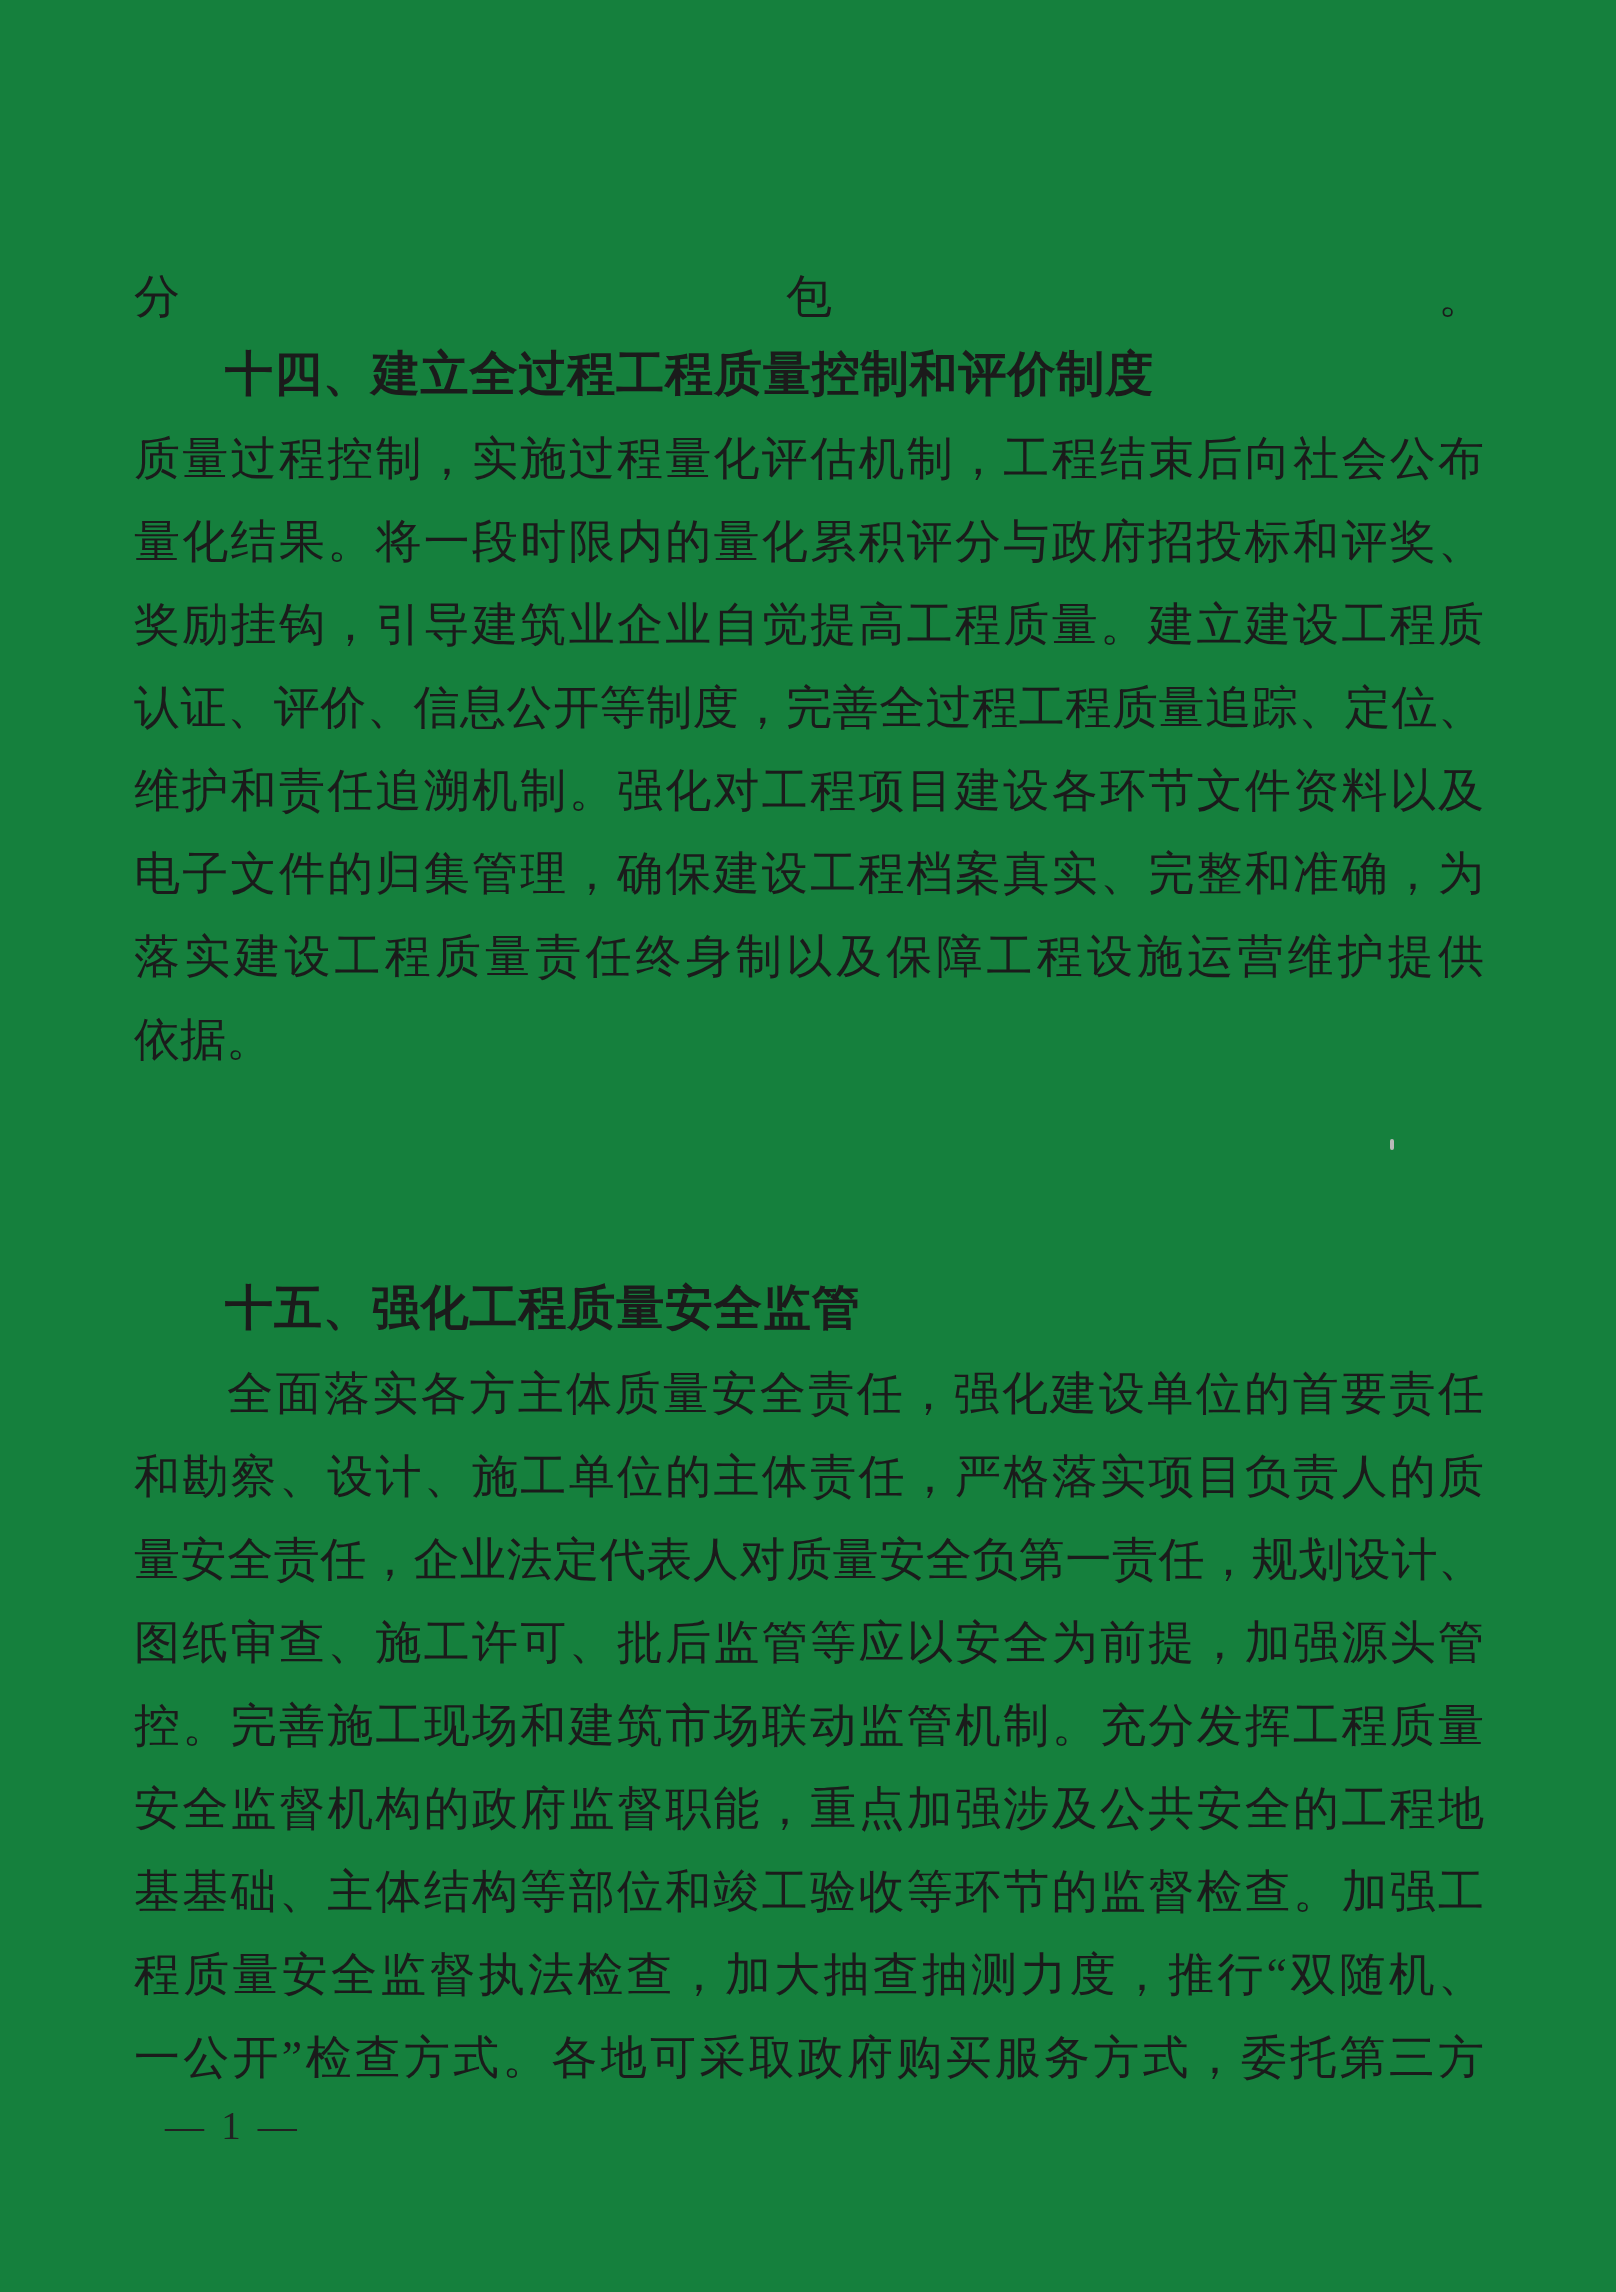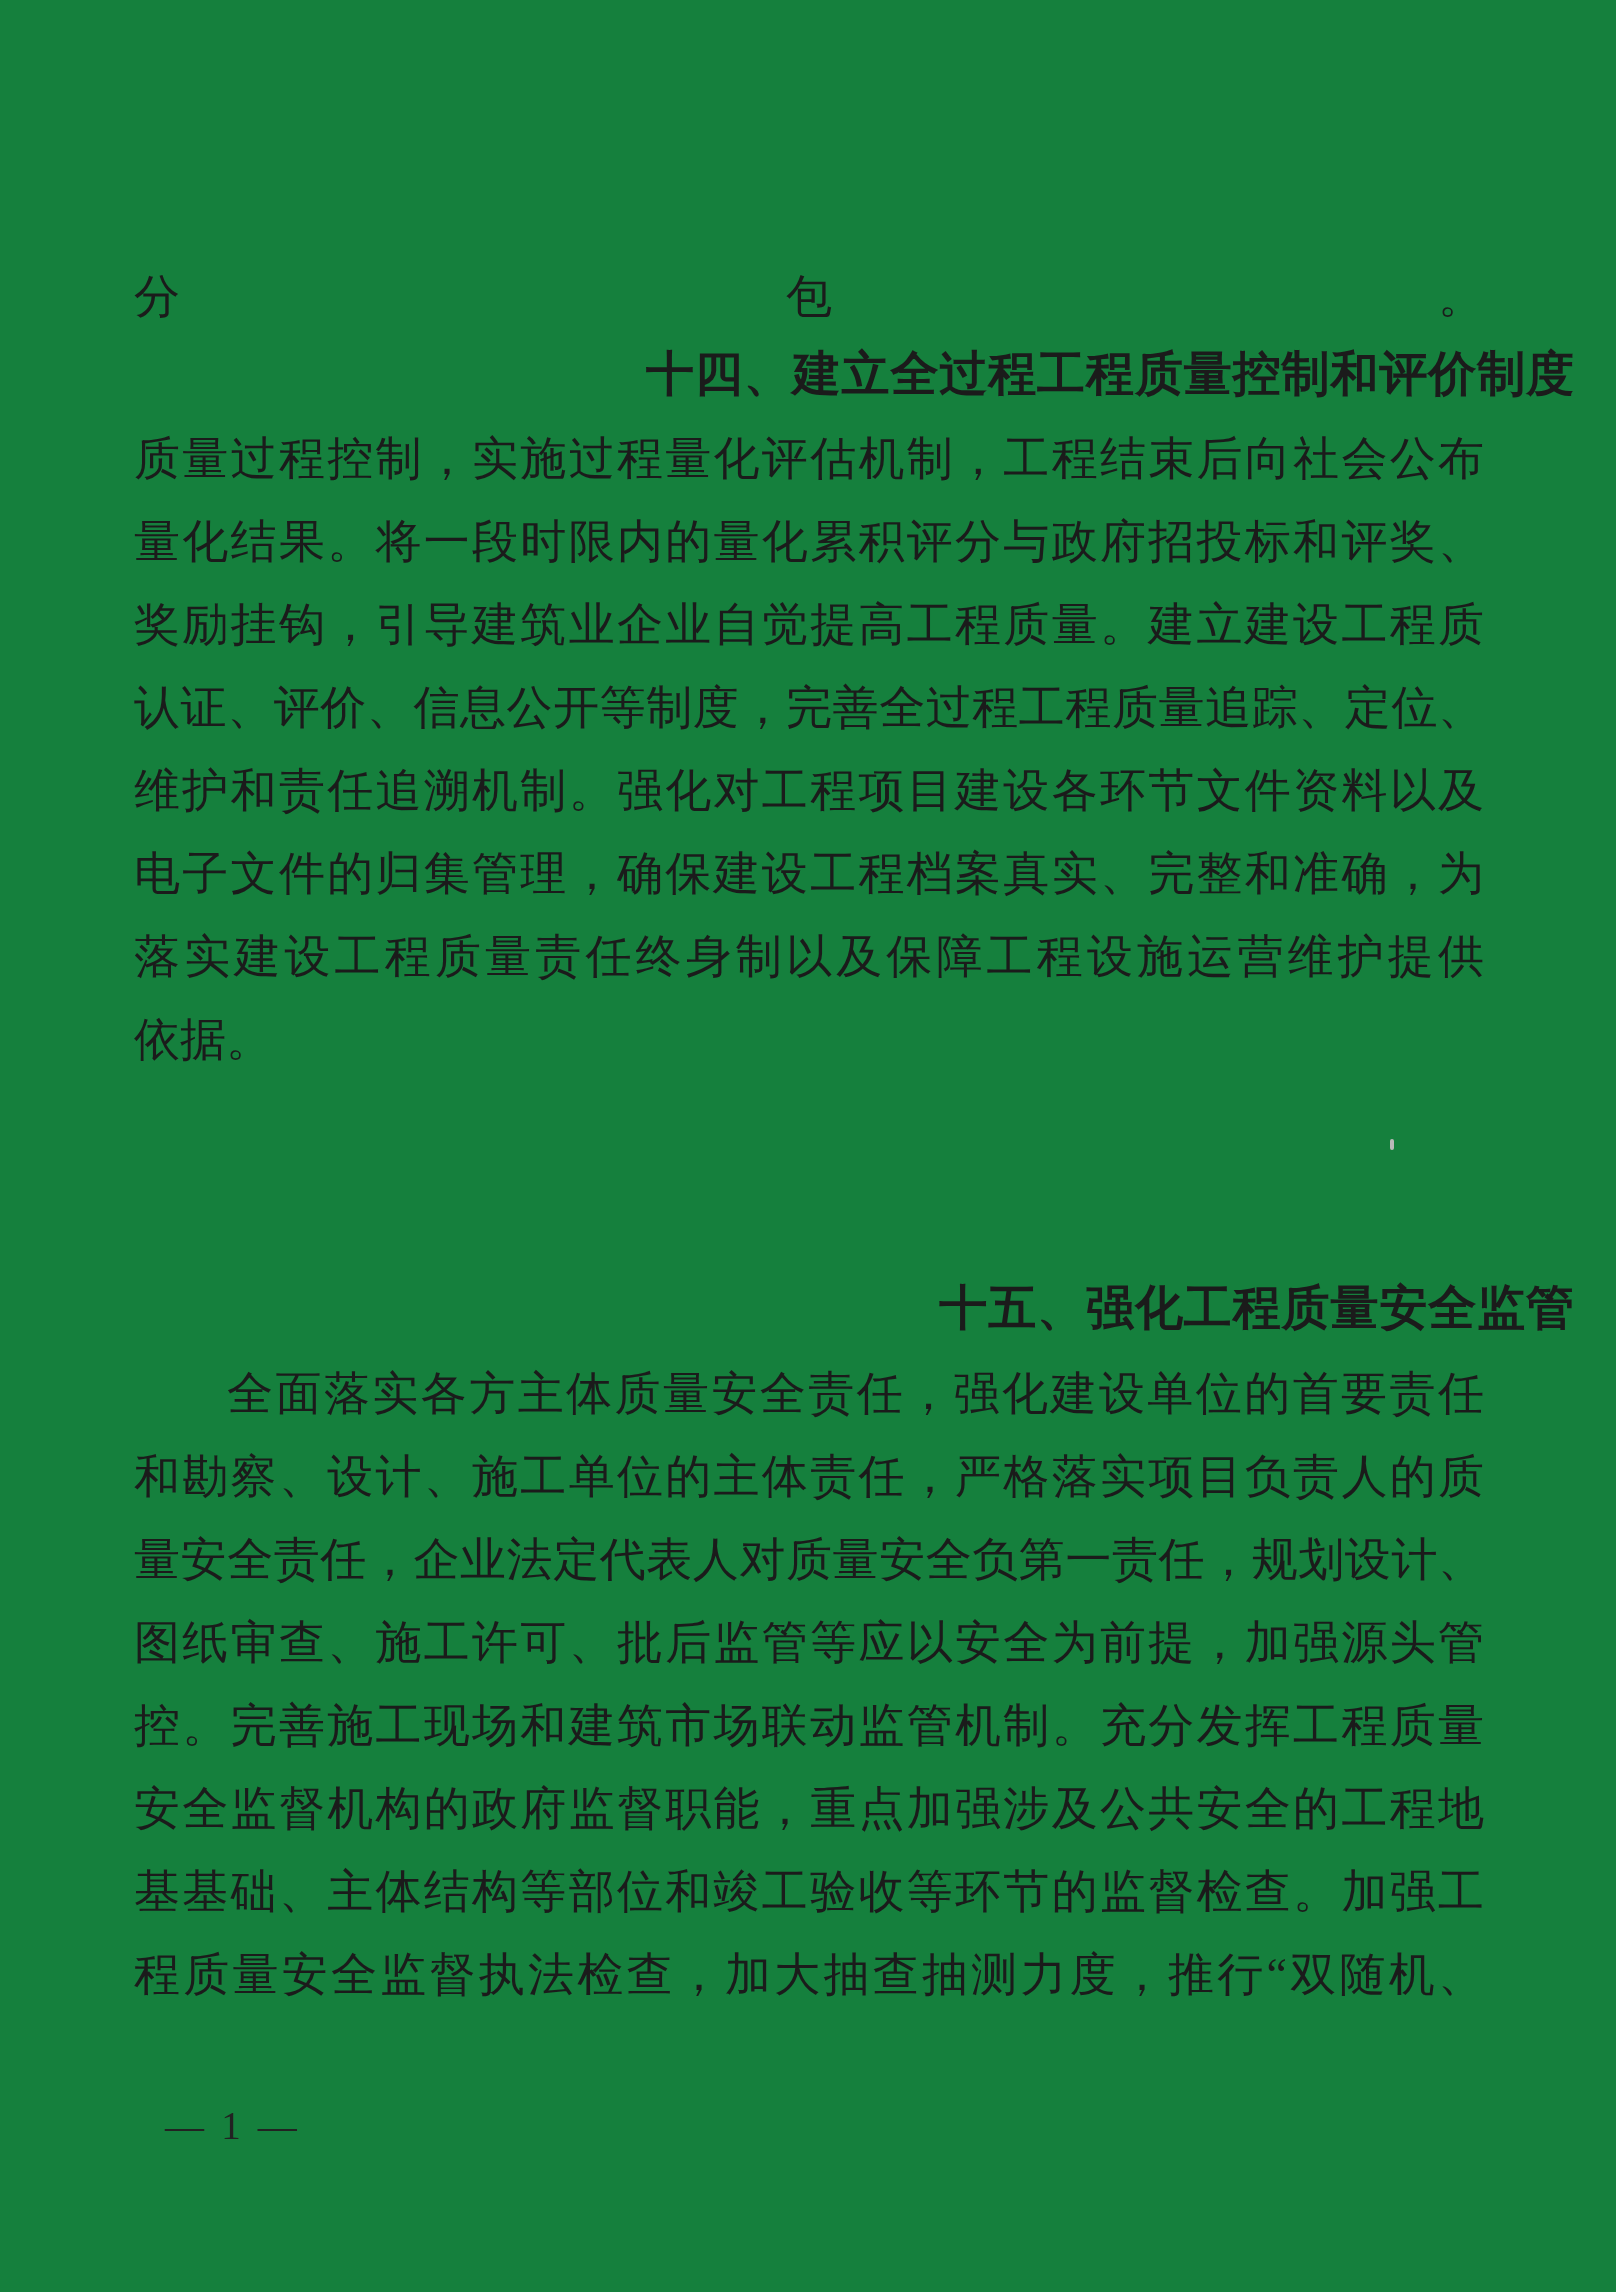--- a/index.html
+++ b/index.html
@@ -30,21 +30,21 @@
     position: absolute;
     left: 134px;
     width: 1350px;
     margin: 0;
     padding-left: 91px;
     font-family: "Liberation Sans", "DejaVu Sans", sans-serif;
     font-weight: bold;
     font-size: 48px;
     line-height: 83px;
     letter-spacing: 0.9px;
-    text-align: right;
+    text-align: left;
   }
   .heading-14 { top: 332px; }
   .heading-15 { top: 1266px; }
   .para {
     position: absolute;
     left: 134px;
     width: 1350px;
     font-size: 46px;
     line-height: 83px;
   }
@@ -104,20 +104,21 @@
 
   <div class="para para-15">
       <div class="line indent">全面落实各方主体质量安全责任，强化建设单位的首要责任</div>
       <div class="line">和勘察、设计、施工单位的主体责任，严格落实项目负责人的质</div>
       <div class="line">量安全责任，企业法定代表人对质量安全负第一责任，规划设计、</div>
       <div class="line">图纸审查、施工许可、批后监管等应以安全为前提，加强源头管</div>
       <div class="line">控。完善施工现场和建筑市场联动监管机制。充分发挥工程质量</div>
       <div class="line">安全监督机构的政府监督职能，重点加强涉及公共安全的工程地</div>
       <div class="line">基基础、主体结构等部位和竣工验收等环节的监督检查。加强工</div>
       <div class="line">程质量安全监督执法检查，加大抽查抽测力度，推行“双随机、</div>
+      <div class="line">一公开”检查方式。各地可采取政府购买服务方式，委托第三方</div>
     </div>
 
   <div class="speck"></div>
 
   <div class="footer">— 1 —</div>
 
 </div>
 
 
 </body></html>

